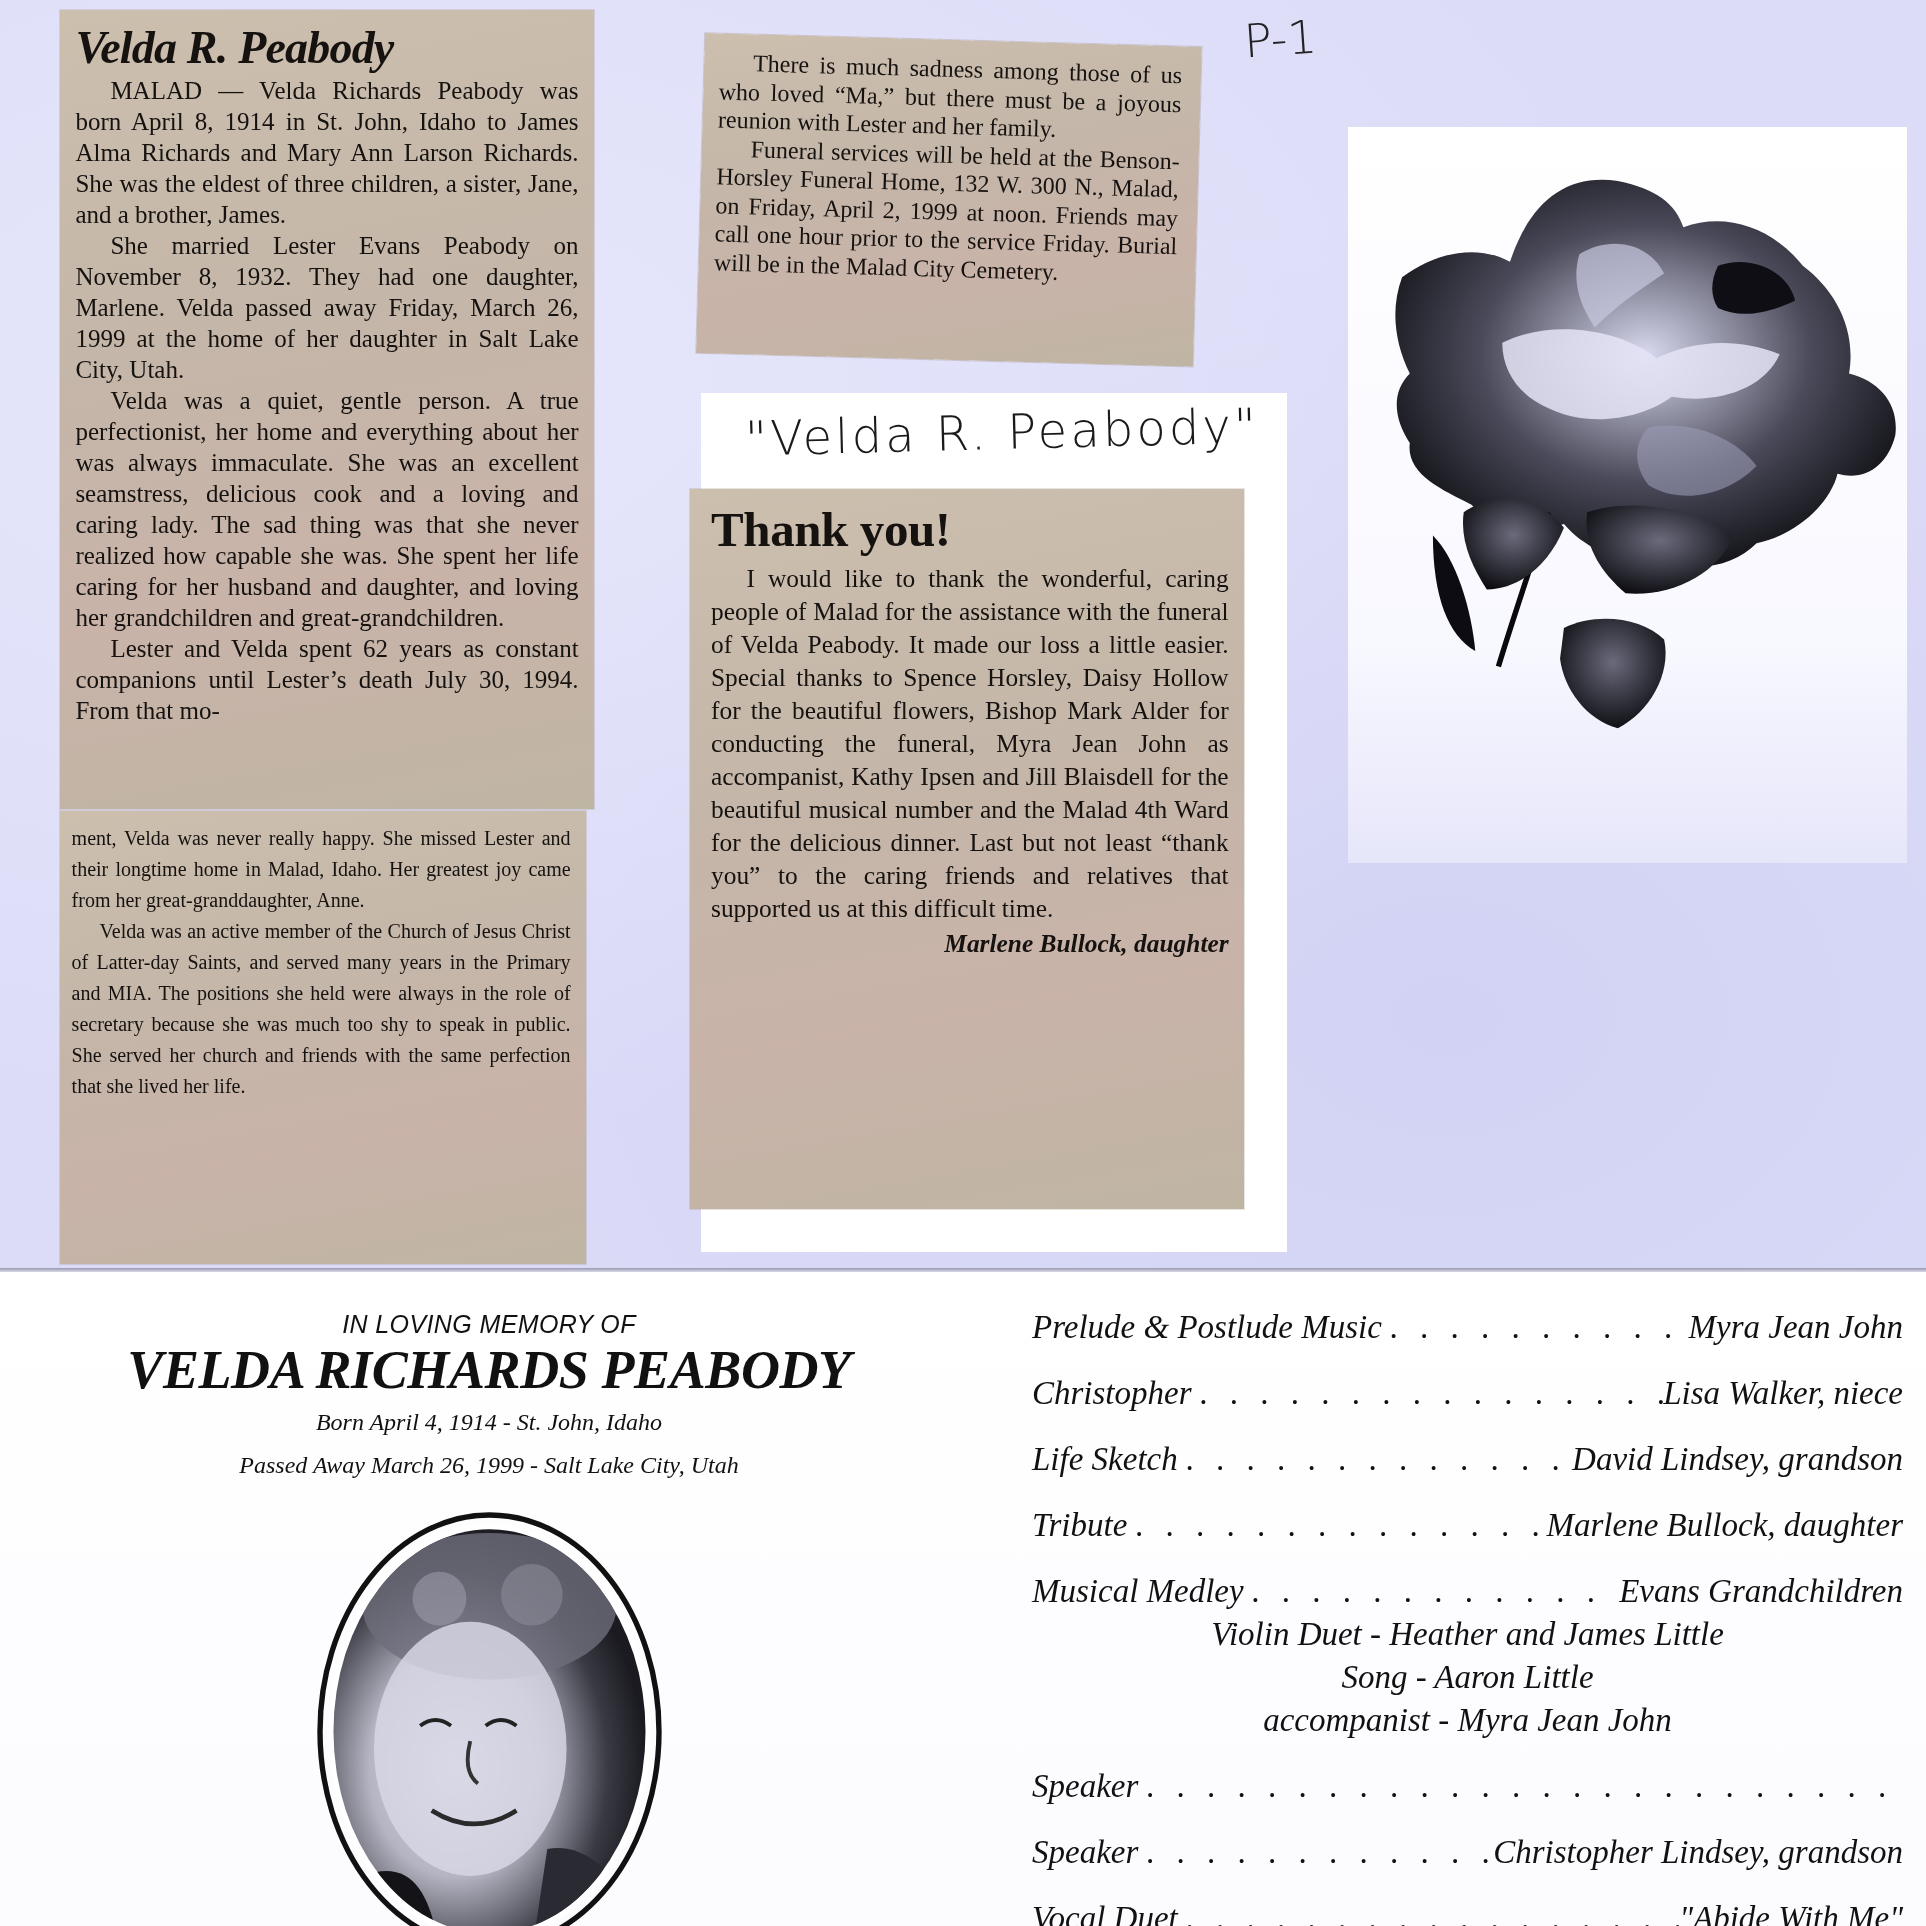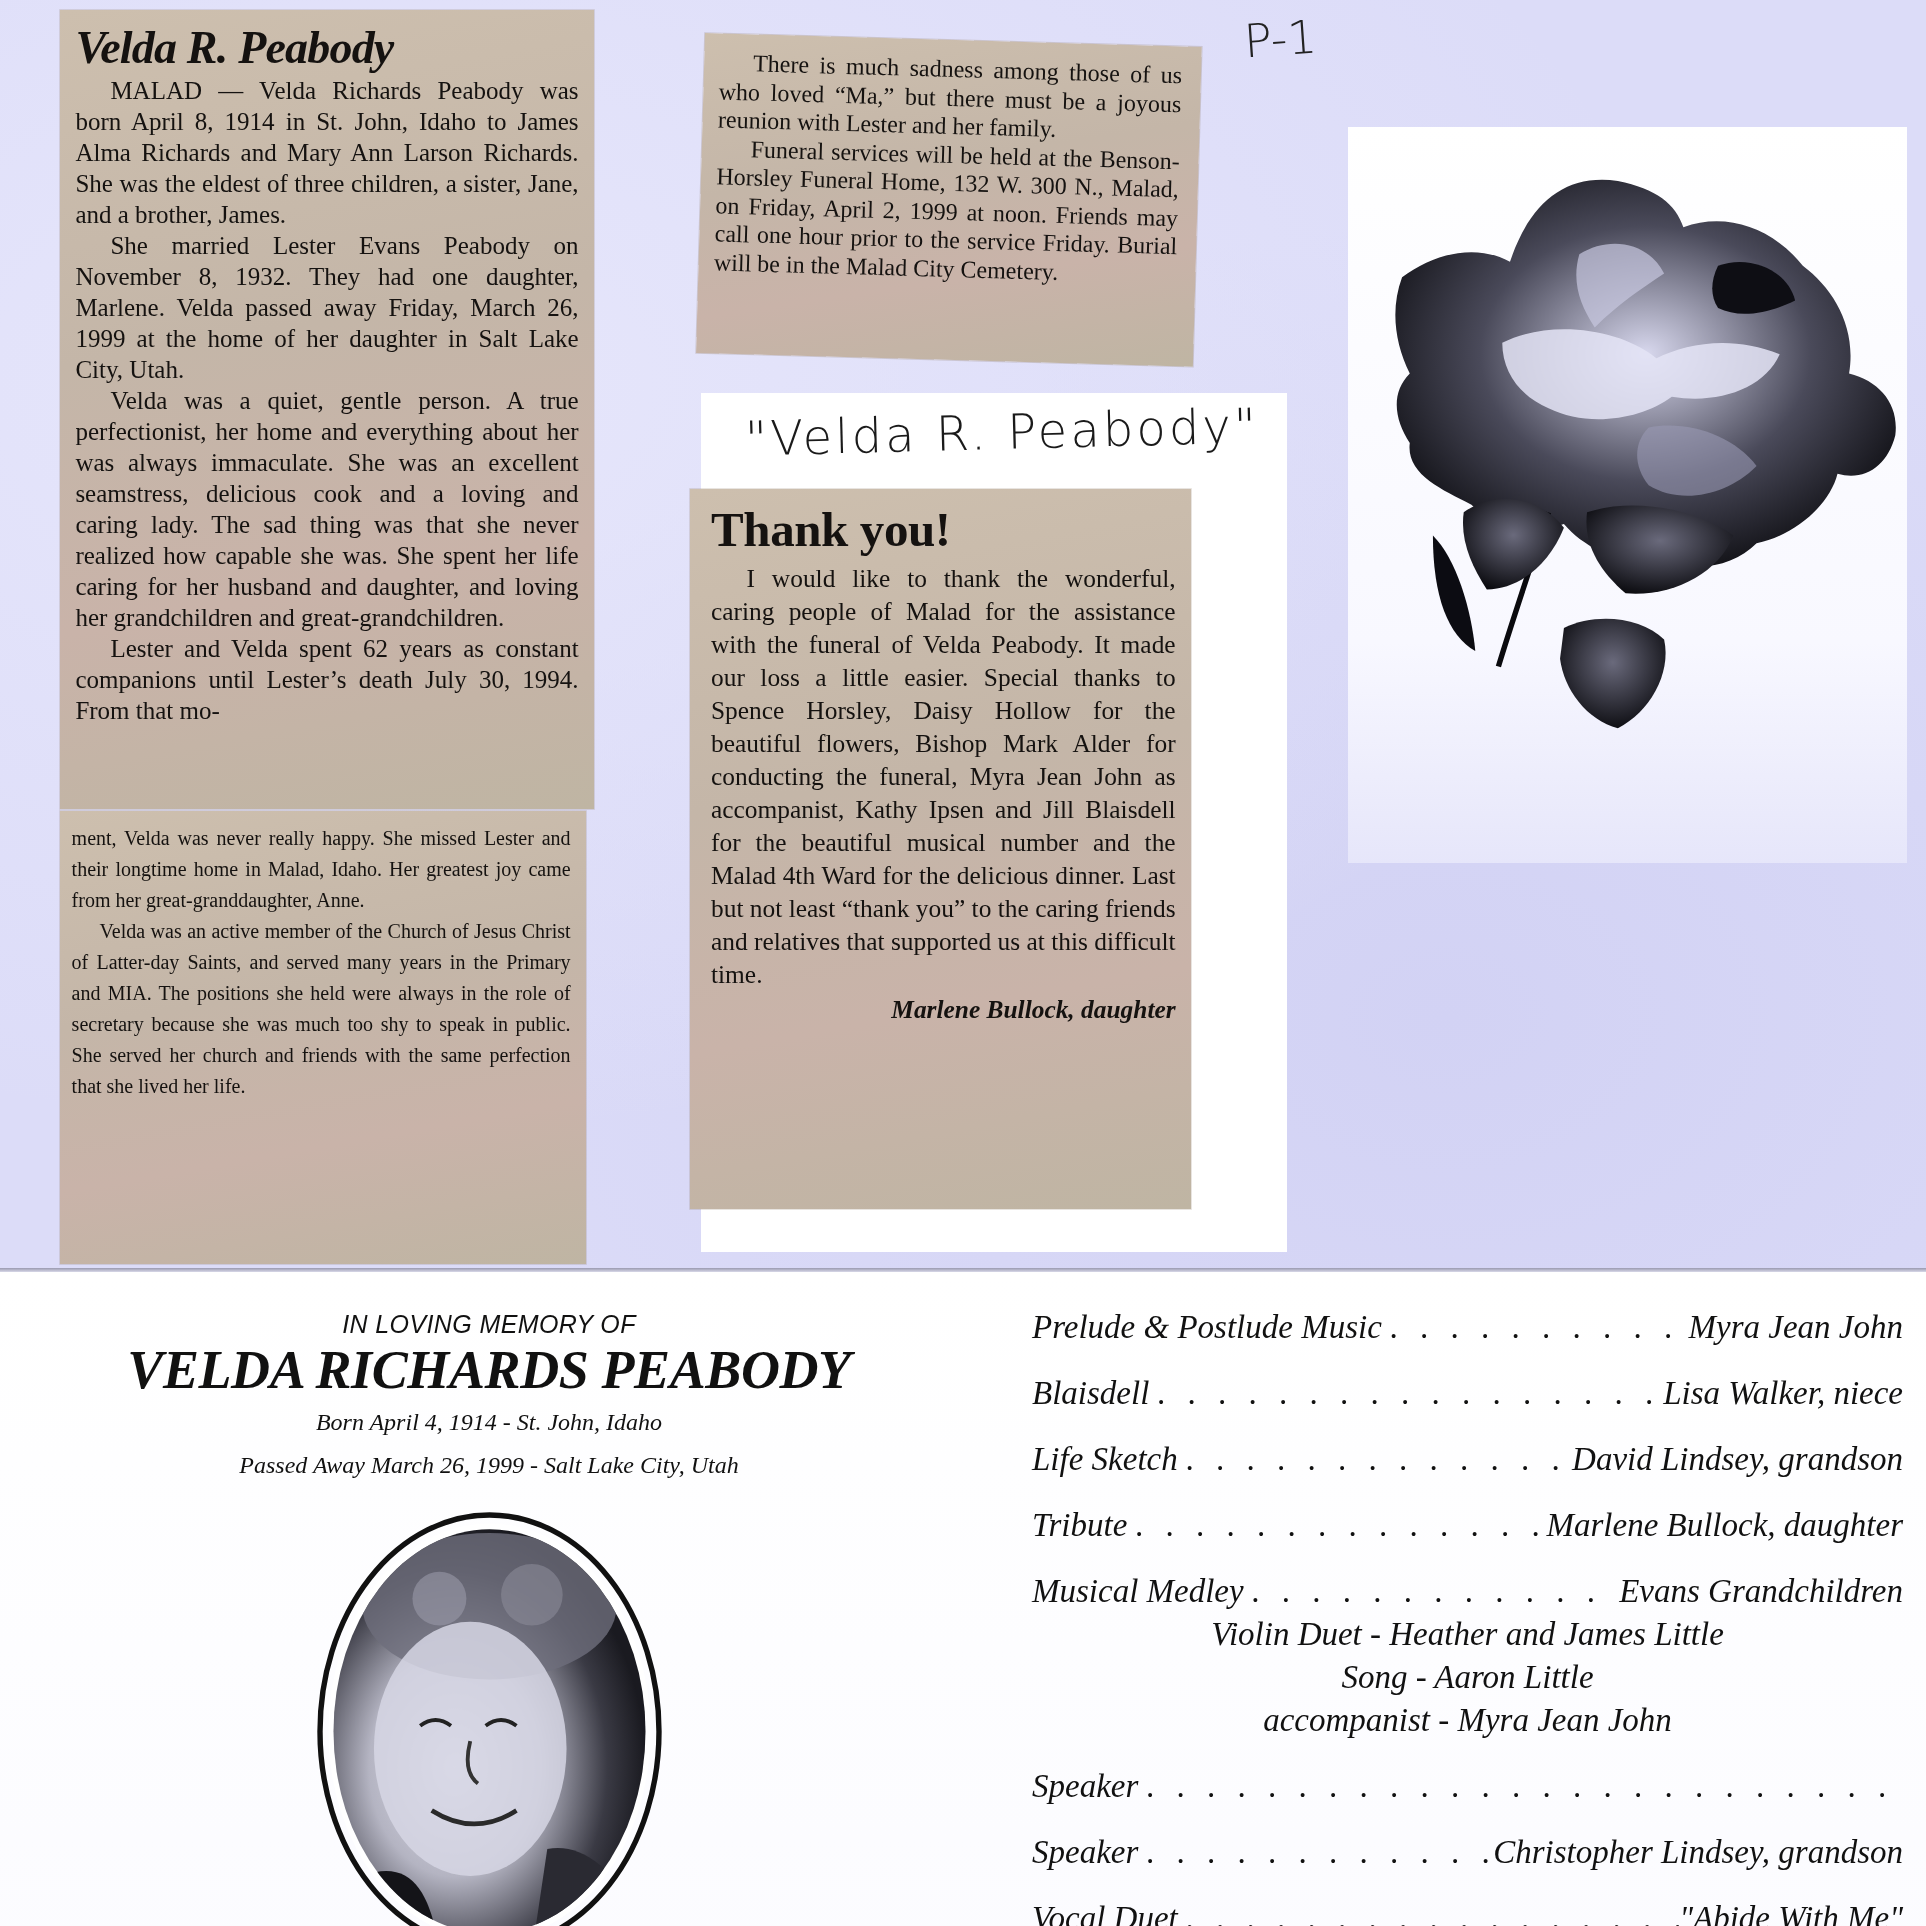--- a/index.html
+++ b/index.html
@@ -49,21 +49,21 @@
     .thank-card {
       position: absolute; left: 701px; top: 393px; width: 586px; height: 859px;
       background: #ffffff;
     }
     .handwritten {
       position: absolute; left: 745px; top: 404px;
       font-family: "DejaVu Sans", sans-serif; font-size: 48px; font-weight: 200;
       letter-spacing: 3.1px; color: #1a1a1a; transform: rotate(-1.5deg);
       z-index: 3;
     }
-    .thank-clip { left: 690px; top: 489px; width: 501px; height: 720px; padding: 11.6px 15.4px 7.7px 21px; font-size: 25.4px; line-height: 33px; font-family: "Liberation Serif", serif; z-index: 2; }
+    .thank-clip { left: 690px; top: 489px; width: 554px; height: 720px; padding: 11.6px 15.4px 7.7px 21px; font-size: 25.4px; line-height: 33px; font-family: "Liberation Serif", serif; z-index: 2; }
     .thank-clip .head { font-size: 49px; line-height: 58px; letter-spacing: -0.4px; margin-bottom: 3.9px; }
     .thank-clip .sign { text-align: right; font-style: italic; font-weight: bold; text-indent: 0; margin-top: 1.5px; }
     .rose-card {
       position: absolute; left: 1348px; top: 127px; width: 559px; height: 736px;
       background: linear-gradient(180deg, #ffffff 0%, #f8f8ff 70%, #e6e6fa 100%);
     }
     .rose-card svg { position: absolute; left: 0; top: 0; }
 
     
     .prog-left { position: absolute; left: 23px; top: 1302px; width: 932px; text-align: center; font-family: "Liberation Serif", serif; font-style: italic; }
@@ -194,21 +194,21 @@
 
 </div>
 
 <div class="prog-right">
   <div class="prog-item">
     <span class="label">Prelude &amp; Postlude Music</span>
     <span class="dots">. . . . . . . . . . . . . . . . . . . . . . . . . . . . . . . . . . . . . . . . . . .</span>
     <span class="who">Myra Jean John</span>
   </div>
   <div class="prog-item">
-    <span class="label">Blaisdell</span>
+    <span class="label">Christopher</span>
     <span class="dots">. . . . . . . . . . . . . . . . . . . . . . . . . . . . . . . . . . . . . . . . . . .</span>
     <span class="who">Lisa Walker, niece</span>
   </div>
   <div class="prog-item">
     <span class="label">Life Sketch</span>
     <span class="dots">. . . . . . . . . . . . . . . . . . . . . . . . . . . . . . . . . . . . . . . . . . .</span>
     <span class="who">David Lindsey, grandson</span>
   </div>
   <div class="prog-item">
     <span class="label">Tribute</span>

